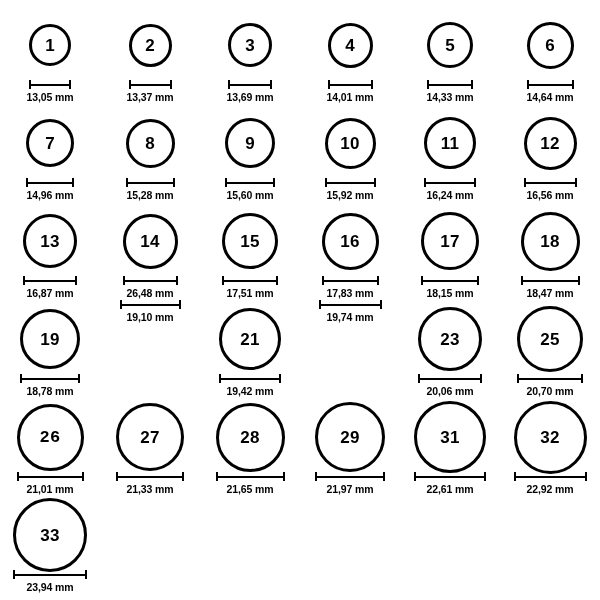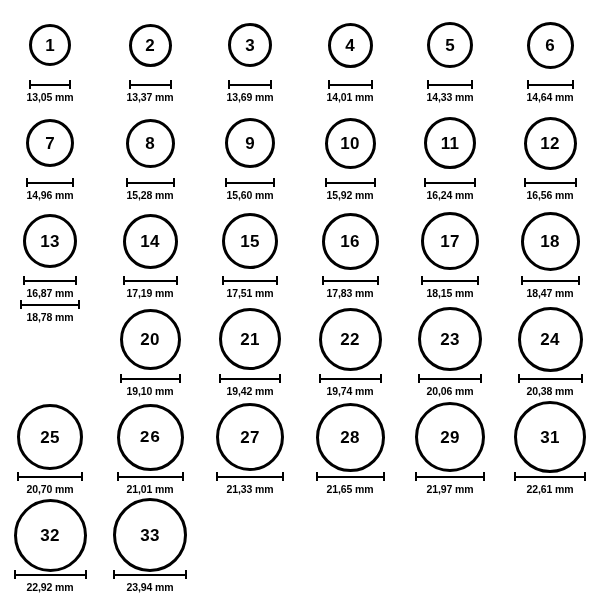--- a/index.html
+++ b/index.html
@@ -265,21 +265,21 @@
         <div class="ring-wrap">
           <div class="ring" style="width: 55px; height: 55px;">
             <span class="ring-size">14</span>
           </div>
         </div>
         <div class="measure" style="width: 55px;">
           <div class="bar"></div>
           <div class="tick left"></div>
           <div class="tick right"></div>
         </div>
-        <div class="diameter">17,19 mm</div>
+        <div class="diameter">26,48 mm</div>
       </div>
       <div class="cell">
         <div class="ring-wrap">
           <div class="ring" style="width: 56px; height: 56px;">
             <span class="ring-size">15</span>
           </div>
         </div>
         <div class="measure" style="width: 56px;">
           <div class="bar"></div>
           <div class="tick left"></div>
@@ -320,33 +320,33 @@
           </div>
         </div>
         <div class="measure" style="width: 59px;">
           <div class="bar"></div>
           <div class="tick left"></div>
           <div class="tick right"></div>
         </div>
         <div class="diameter">18,47 mm</div>
       </div>
       <div class="cell">
+        <div class="ring-wrap">
+          <div class="ring" style="width: 60px; height: 60px;">
+            <span class="ring-size">19</span>
+          </div>
+        </div>
         <div class="measure" style="width: 60px;">
           <div class="bar"></div>
           <div class="tick left"></div>
           <div class="tick right"></div>
         </div>
         <div class="diameter">18,78 mm</div>
       </div>
       <div class="cell">
-        <div class="ring-wrap">
-          <div class="ring" style="width: 61px; height: 61px;">
-            <span class="ring-size">20</span>
-          </div>
-        </div>
         <div class="measure" style="width: 61px;">
           <div class="bar"></div>
           <div class="tick left"></div>
           <div class="tick right"></div>
         </div>
         <div class="diameter">19,10 mm</div>
       </div>
       <div class="cell">
         <div class="ring-wrap">
           <div class="ring" style="width: 62px; height: 62px;">
@@ -354,57 +354,39 @@
           </div>
         </div>
         <div class="measure" style="width: 62px;">
           <div class="bar"></div>
           <div class="tick left"></div>
           <div class="tick right"></div>
         </div>
         <div class="diameter">19,42 mm</div>
       </div>
       <div class="cell">
-        <div class="ring-wrap">
-          <div class="ring" style="width: 63px; height: 63px;">
-            <span class="ring-size">22</span>
-          </div>
-        </div>
         <div class="measure" style="width: 63px;">
           <div class="bar"></div>
           <div class="tick left"></div>
           <div class="tick right"></div>
         </div>
         <div class="diameter">19,74 mm</div>
       </div>
       <div class="cell">
         <div class="ring-wrap">
           <div class="ring" style="width: 64px; height: 64px;">
             <span class="ring-size">23</span>
           </div>
         </div>
         <div class="measure" style="width: 64px;">
           <div class="bar"></div>
           <div class="tick left"></div>
           <div class="tick right"></div>
         </div>
         <div class="diameter">20,06 mm</div>
-      </div>
-      <div class="cell">
-        <div class="ring-wrap">
-          <div class="ring" style="width: 65px; height: 65px;">
-            <span class="ring-size">24</span>
-          </div>
-        </div>
-        <div class="measure" style="width: 65px;">
-          <div class="bar"></div>
-          <div class="tick left"></div>
-          <div class="tick right"></div>
-        </div>
-        <div class="diameter">20,38 mm</div>
       </div>
       <div class="cell">
         <div class="ring-wrap">
           <div class="ring" style="width: 66px; height: 66px;">
             <span class="ring-size">25</span>
           </div>
         </div>
         <div class="measure" style="width: 66px;">
           <div class="bar"></div>
           <div class="tick left"></div>

